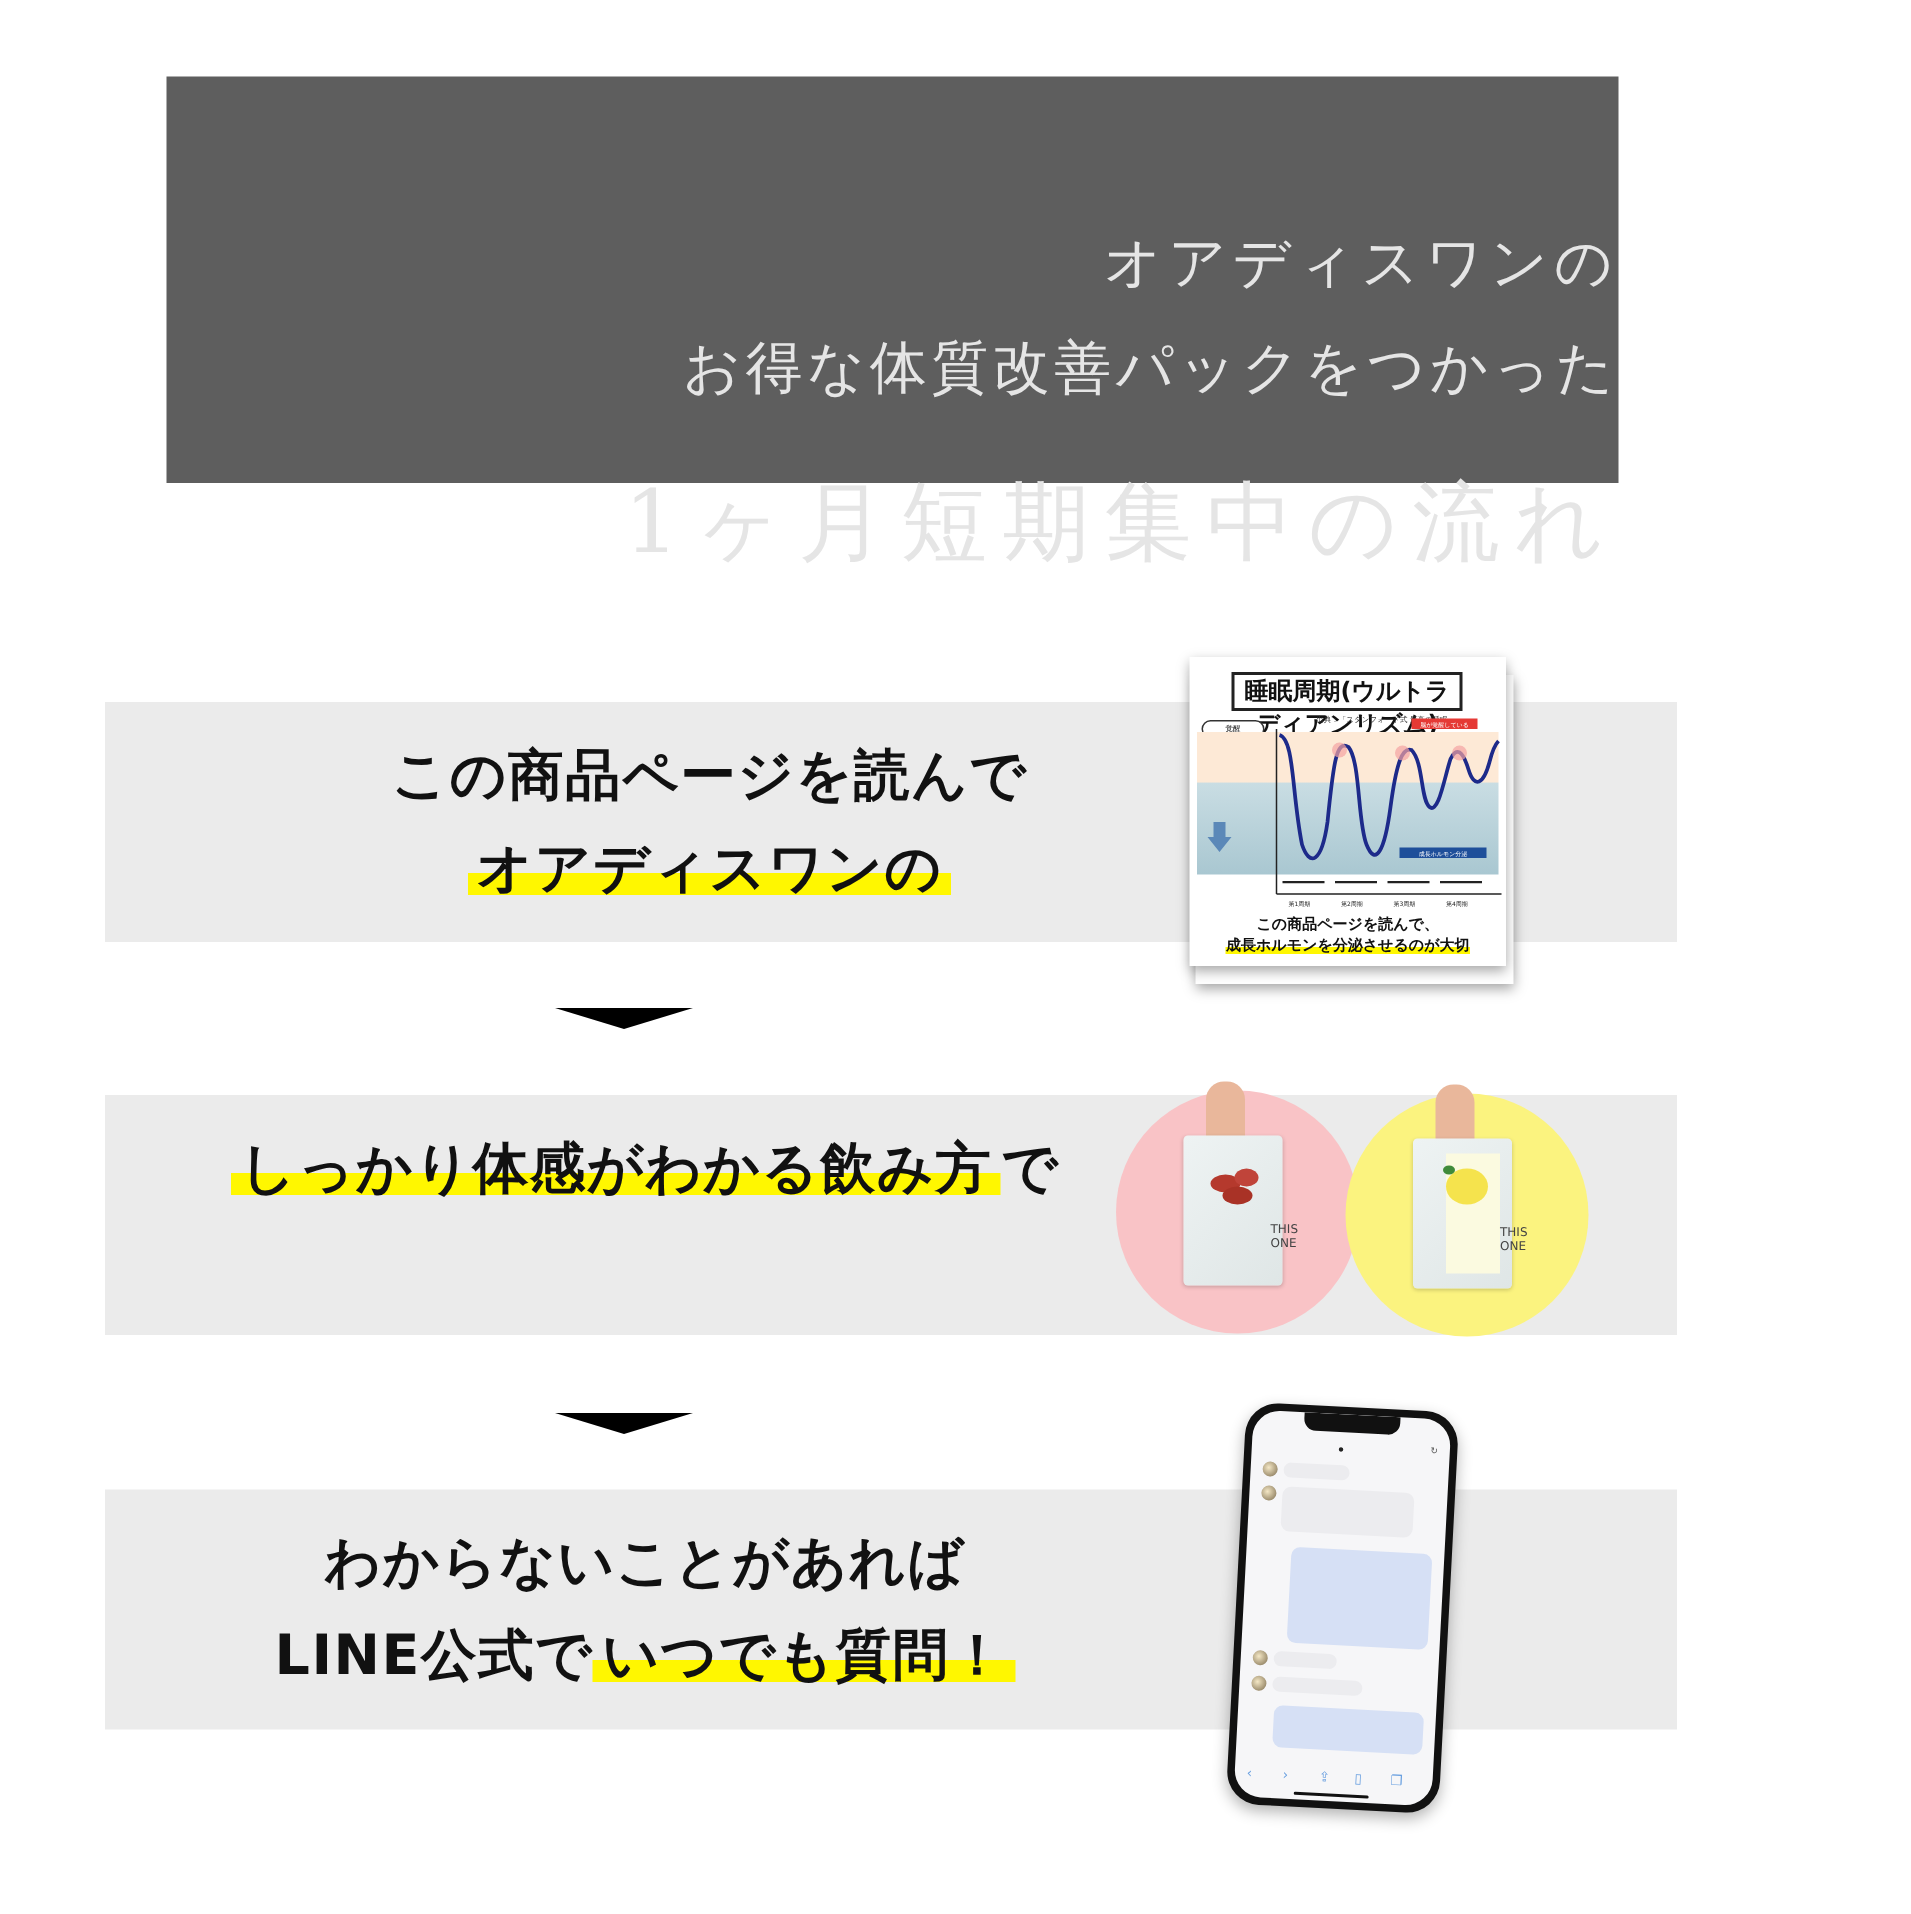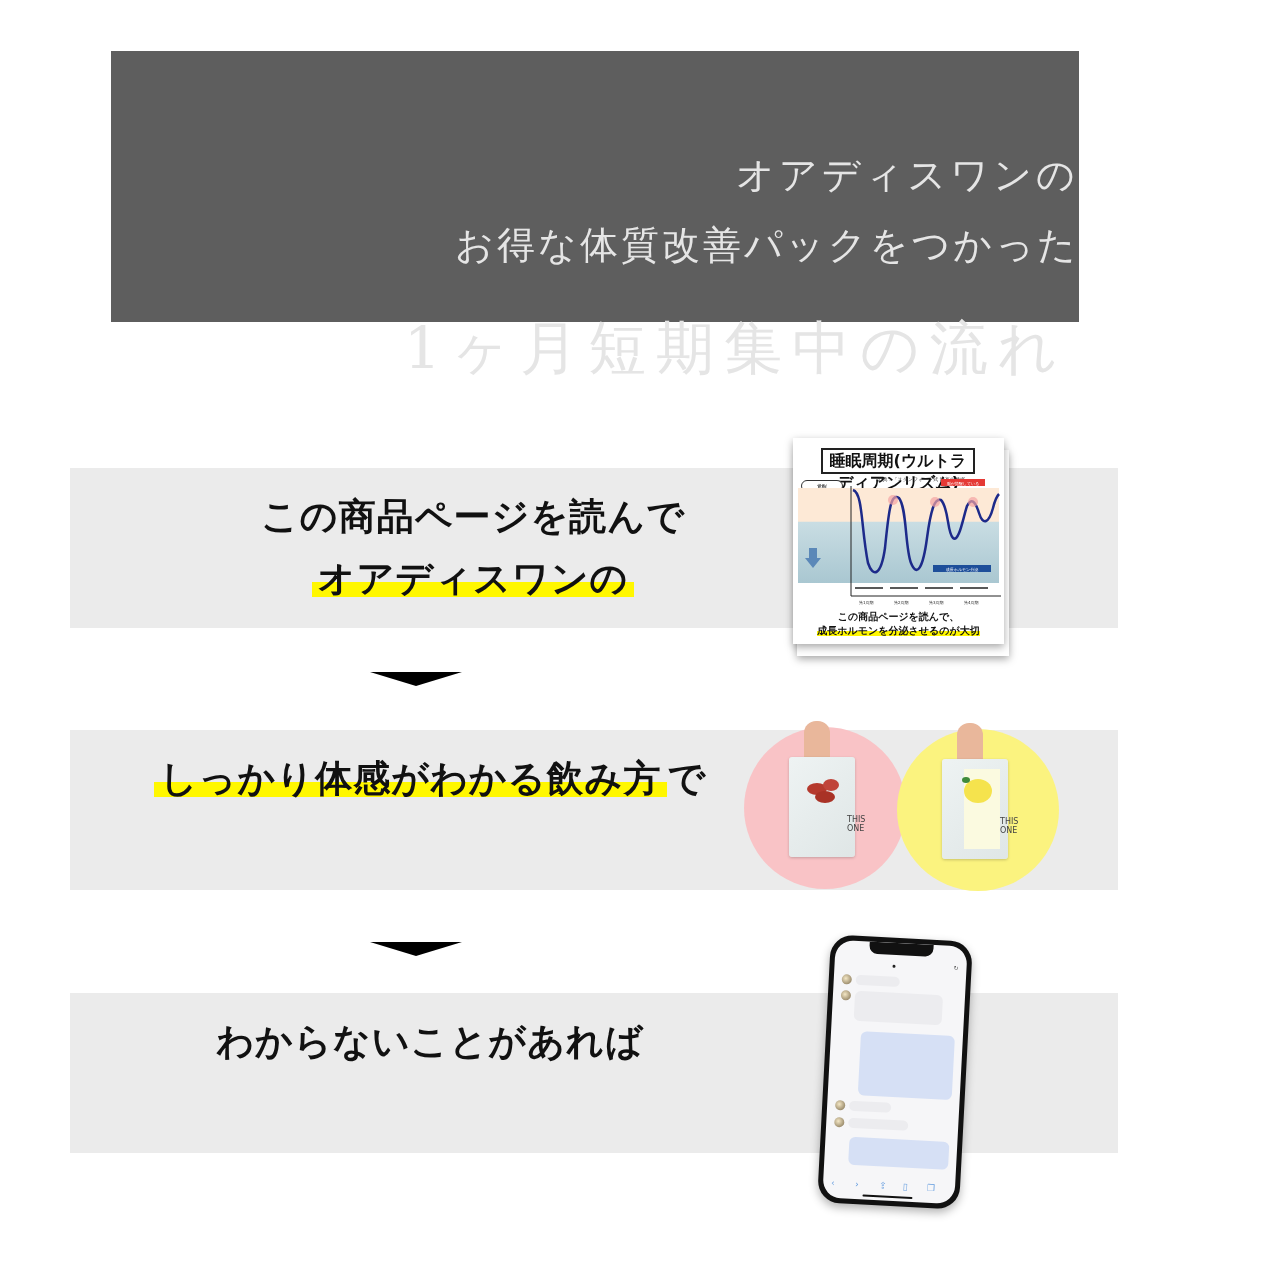--- a/index.html
+++ b/index.html
@@ -2,21 +2,21 @@
 <html><head>
 <meta charset="utf-8">
 <style>
   html,body{margin:0;padding:0;}
   body{width:1274px;height:1276px;background:#ffffff;position:relative;overflow:hidden;
        font-family:"DejaVu Sans","Liberation Sans",sans-serif;}
   .hero{position:absolute;left:111px;top:51px;width:968px;height:271px;background:#5e5e5e;
         color:#e5e5e5;font-family:"DejaVu Serif","Liberation Serif",serif;text-align:right;}
   .hero .l1{position:absolute;left:0;right:0;top:100px;font-size:38px;letter-spacing:4px;line-height:48px;}
   .hero .l2{position:absolute;left:0;right:0;top:170px;font-size:38px;letter-spacing:3px;line-height:48px;}
-  .hero .l3{position:absolute;left:0;right:12px;top:262px;font-size:58px;letter-spacing:10px;line-height:70px;}
+  .hero .l3{position:absolute;left:0;right:0;top:262px;font-size:58px;letter-spacing:10px;line-height:70px;}
   .band{position:absolute;left:70px;width:1048px;height:160px;background:#ebebeb;}
   .band .txt{position:absolute;left:0;width:720px;text-align:center;font-weight:bold;color:#111;
              font-size:37px;line-height:62px;letter-spacing:1px;}
   .hl{background:linear-gradient(to bottom, transparent 58%, #fff700 58%, #fff700 92%, transparent 92%);padding:0 6px;}
   .arrow{position:absolute;left:370px;width:0;height:0;border-left:46px solid transparent;
          border-right:46px solid transparent;border-top:14px solid #000;}
   
   .card{position:absolute;background:#fff;box-shadow:0 3px 8px rgba(0,0,0,0.35);}
   .card .title{position:absolute;left:28px;top:10px;width:150px;height:22px;border:2px solid #222;
                font-size:16px;font-weight:bold;line-height:22px;text-align:center;color:#111;}
@@ -128,20 +128,21 @@
     </svg>
     <div class="brand">THIS ONE</div>
   </div>
 </div>
 
 <div class="arrow" style="top:942px;"></div>
 
 <div class="band" style="top:993px;">
   <div class="txt" style="top:18px;">
     <div>わからないことがあれば</div>
+    <div><span>LINE公式で</span><span class="hl">いつでも質問！</span></div>
   </div>
 </div>
 
 <div class="phone">
   <div class="screen">
     <div class="notch"></div>
     <div style="position:absolute;left:58px;top:22px;width:3px;height:3px;border-radius:50%;background:#222;"></div>
     <div style="position:absolute;right:8px;top:18px;font-size:6px;color:#555;">↻</div>
     <div class="avatar" style="left:8px;top:34px;"></div>
     <div class="bubble" style="left:22px;top:34px;width:44px;height:10px;background:#ececef;"></div>

